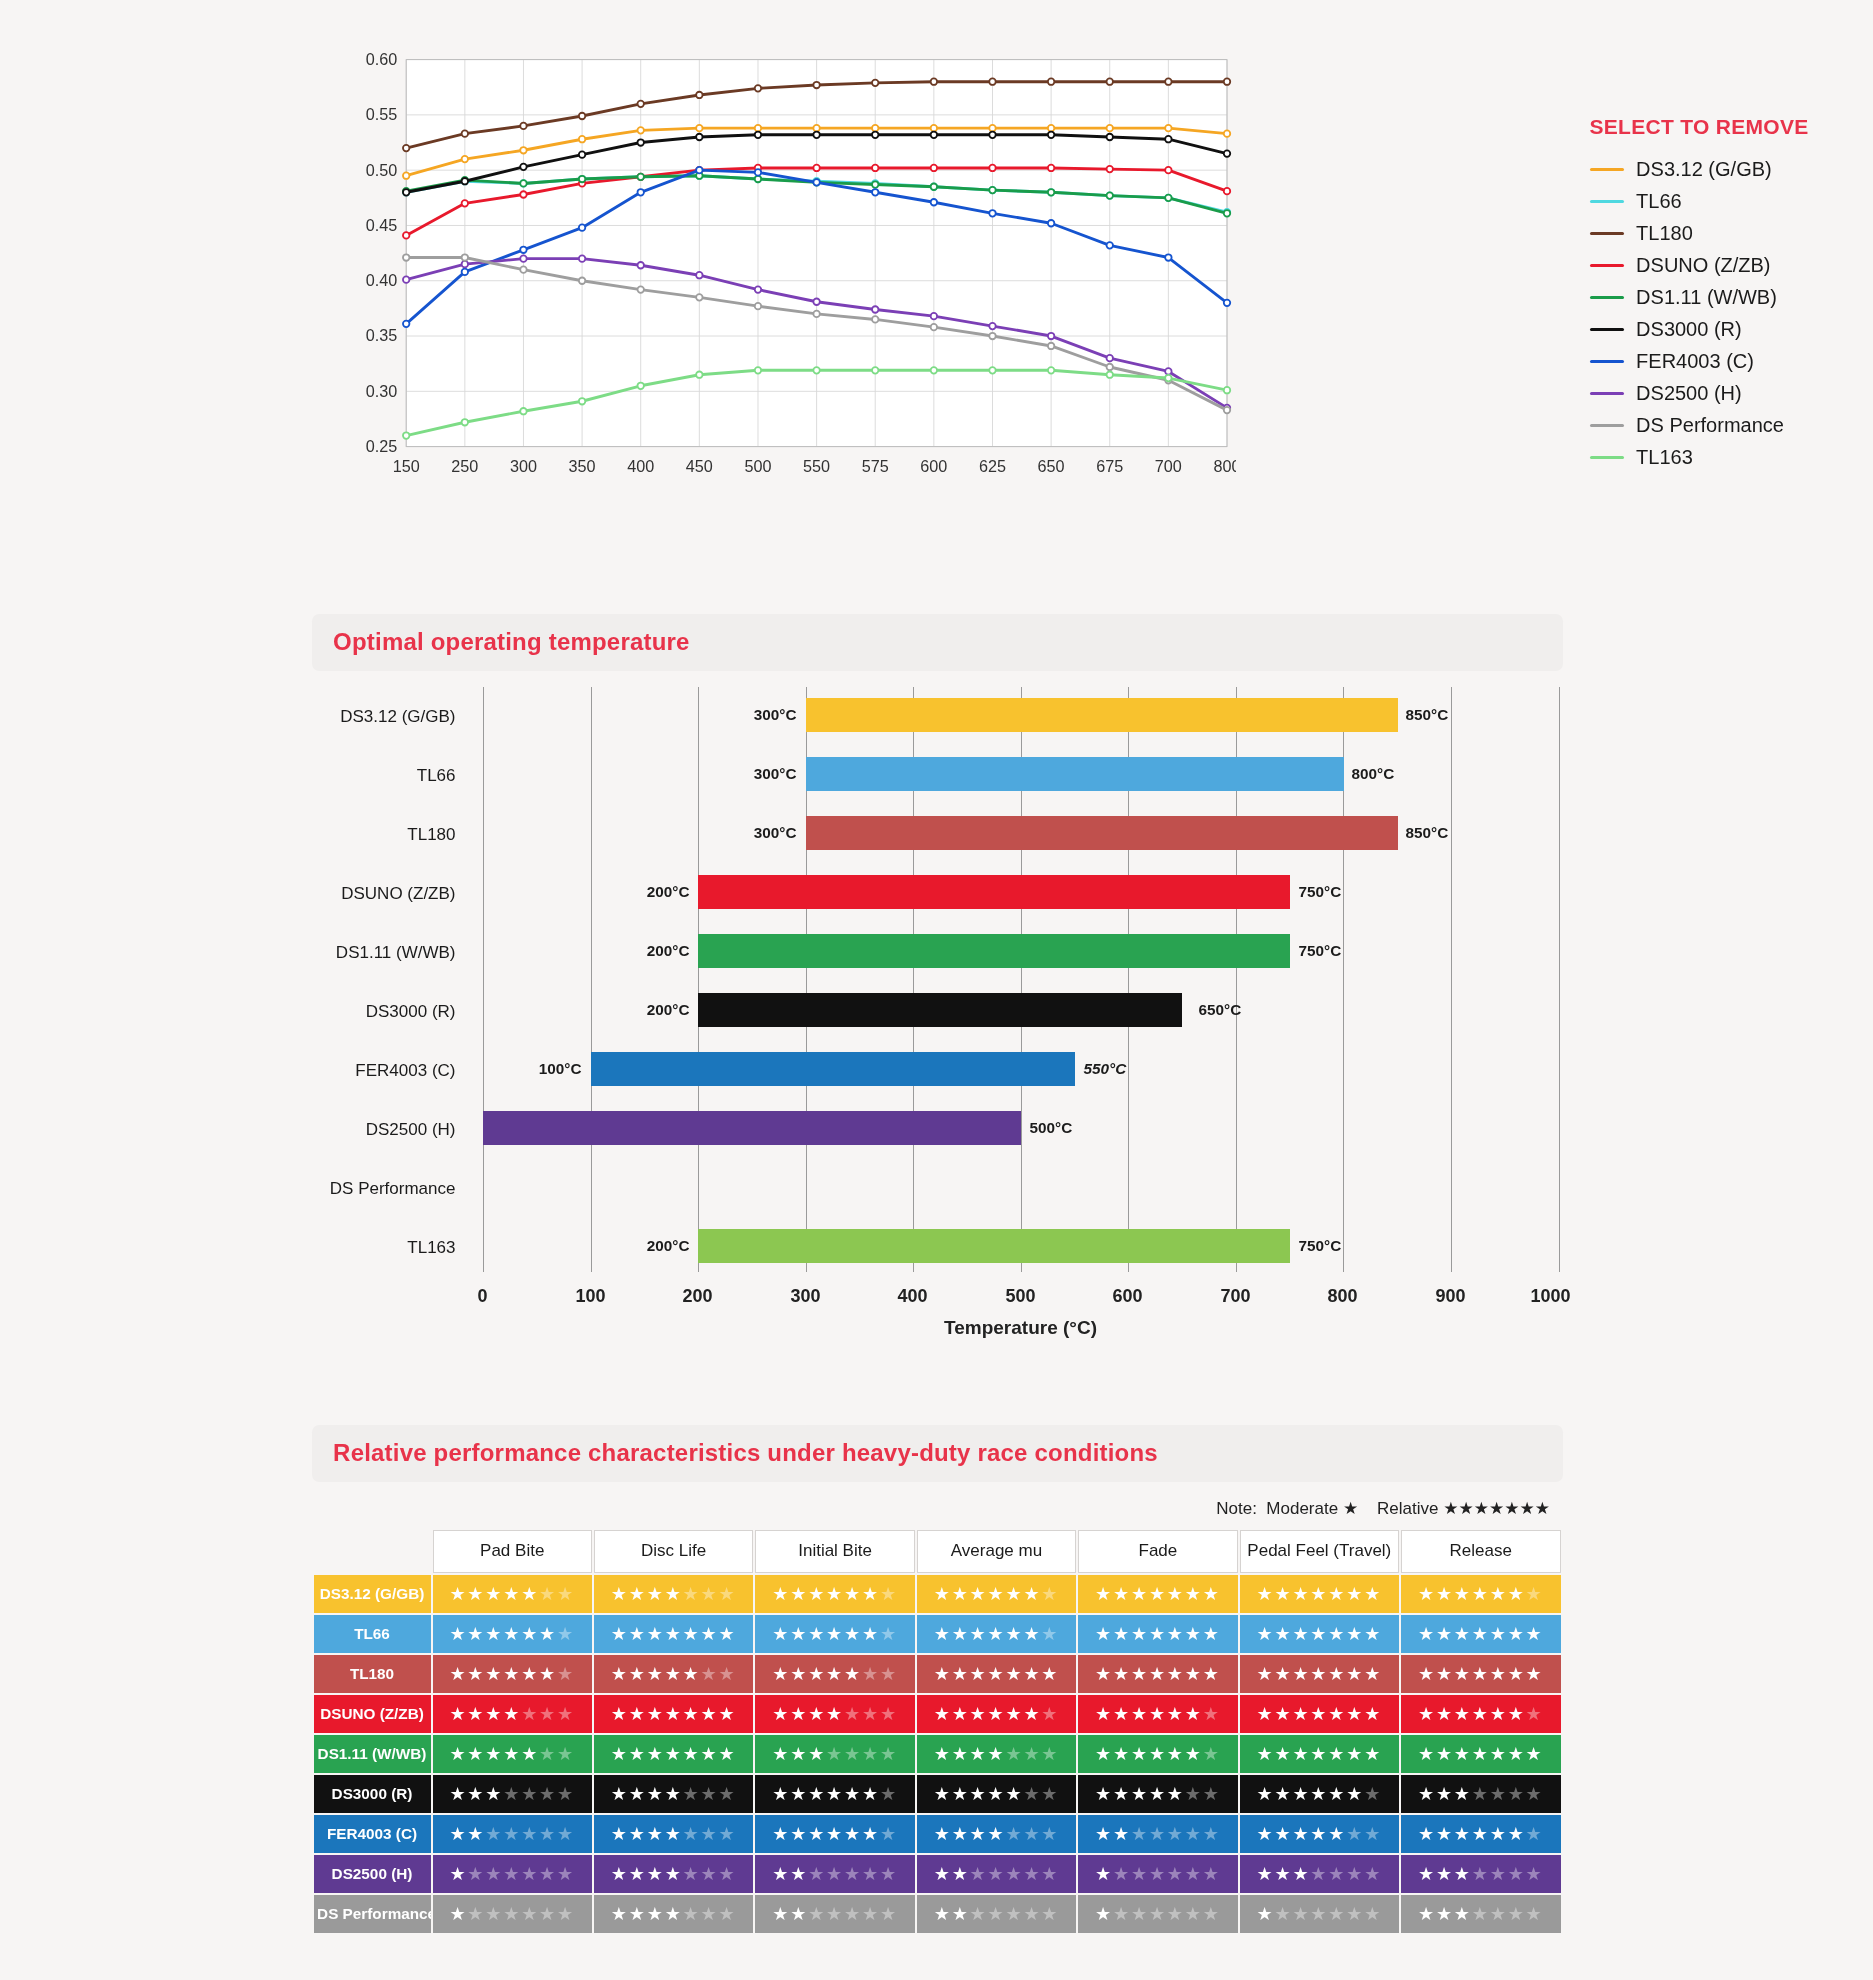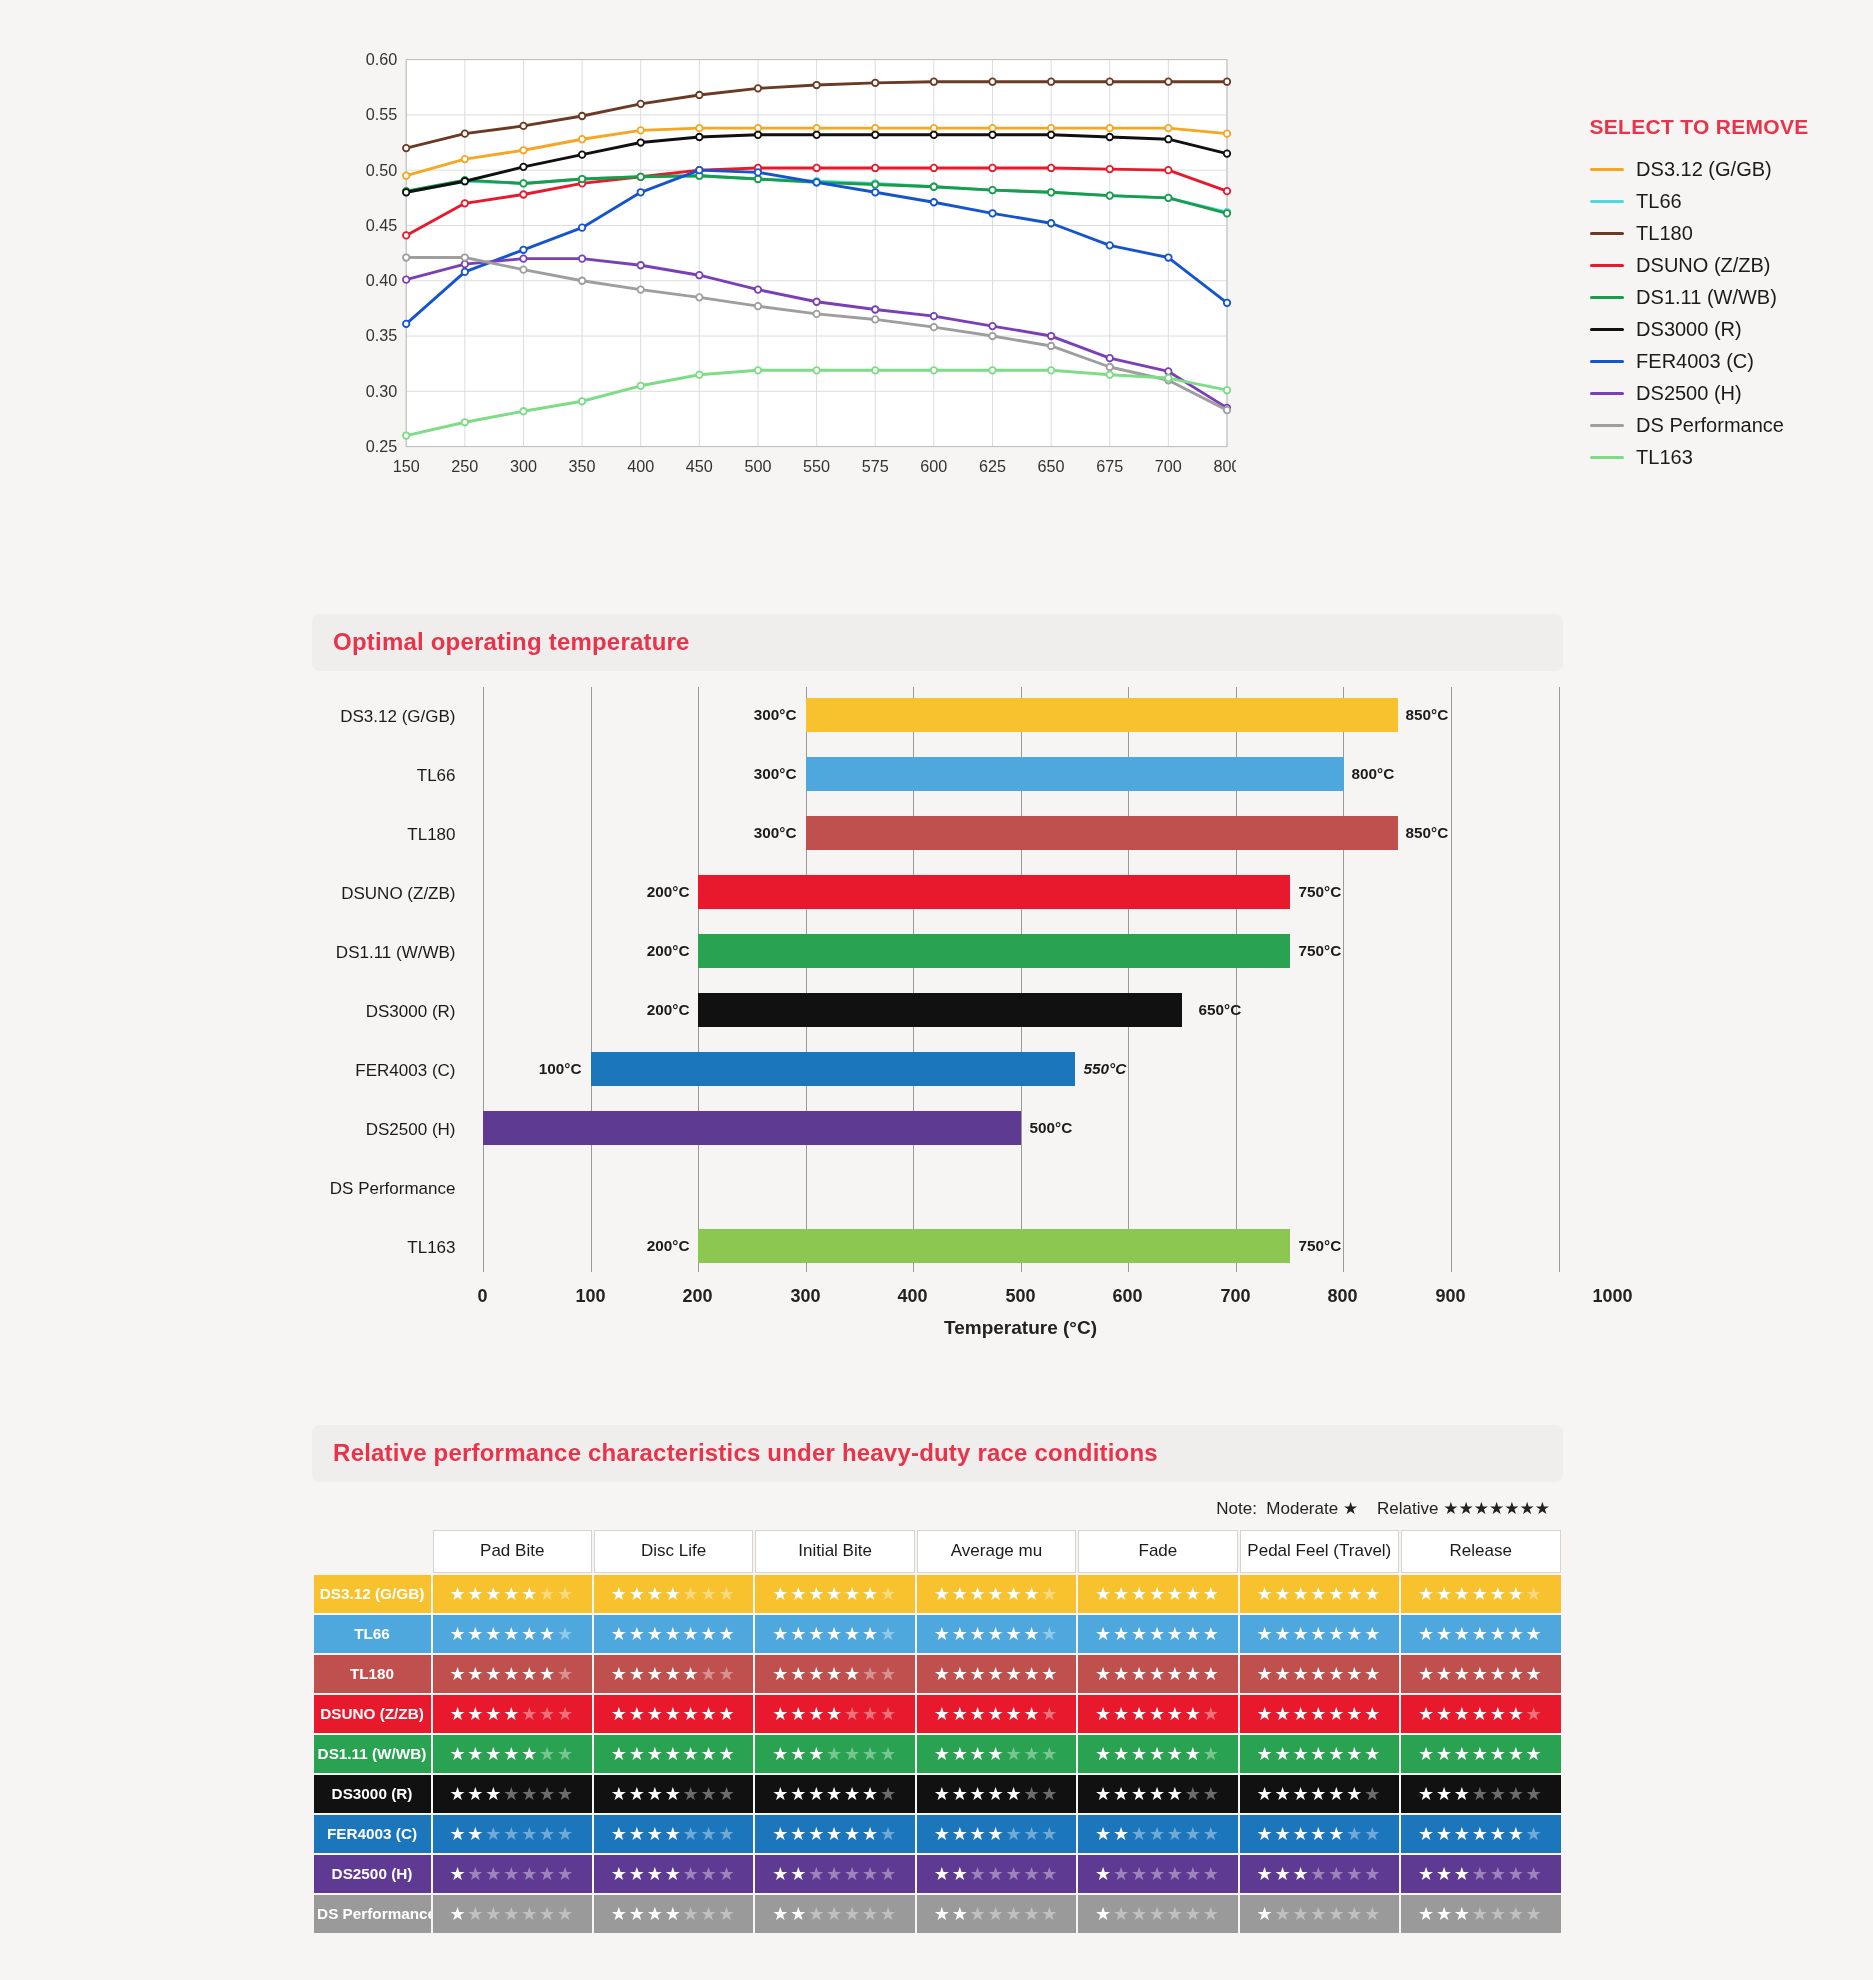--- a/index.html
+++ b/index.html
@@ -564,21 +564,21 @@
           <div class="t" style="left: 0px;">0</div>
           <div class="t" style="left: 108px;">100</div>
           <div class="t" style="left: 215px;">200</div>
           <div class="t" style="left: 323px;">300</div>
           <div class="t" style="left: 430px;">400</div>
           <div class="t" style="left: 538px;">500</div>
           <div class="t" style="left: 645px;">600</div>
           <div class="t" style="left: 753px;">700</div>
           <div class="t" style="left: 860px;">800</div>
           <div class="t" style="left: 968px;">900</div>
-          <div class="t" style="left: 1130px;">1000</div>
+          <div class="t" style="left: 1068px;">1000</div>
         </div>
       <div class="axis2-title">Temperature (°C)</div>
     </div>
   </div>
 
   <div class="panel" style="margin-top:18px;">
     <div class="band">
       <h2>Relative performance characteristics under heavy-duty race conditions</h2>
     </div>
     <div class="note">

